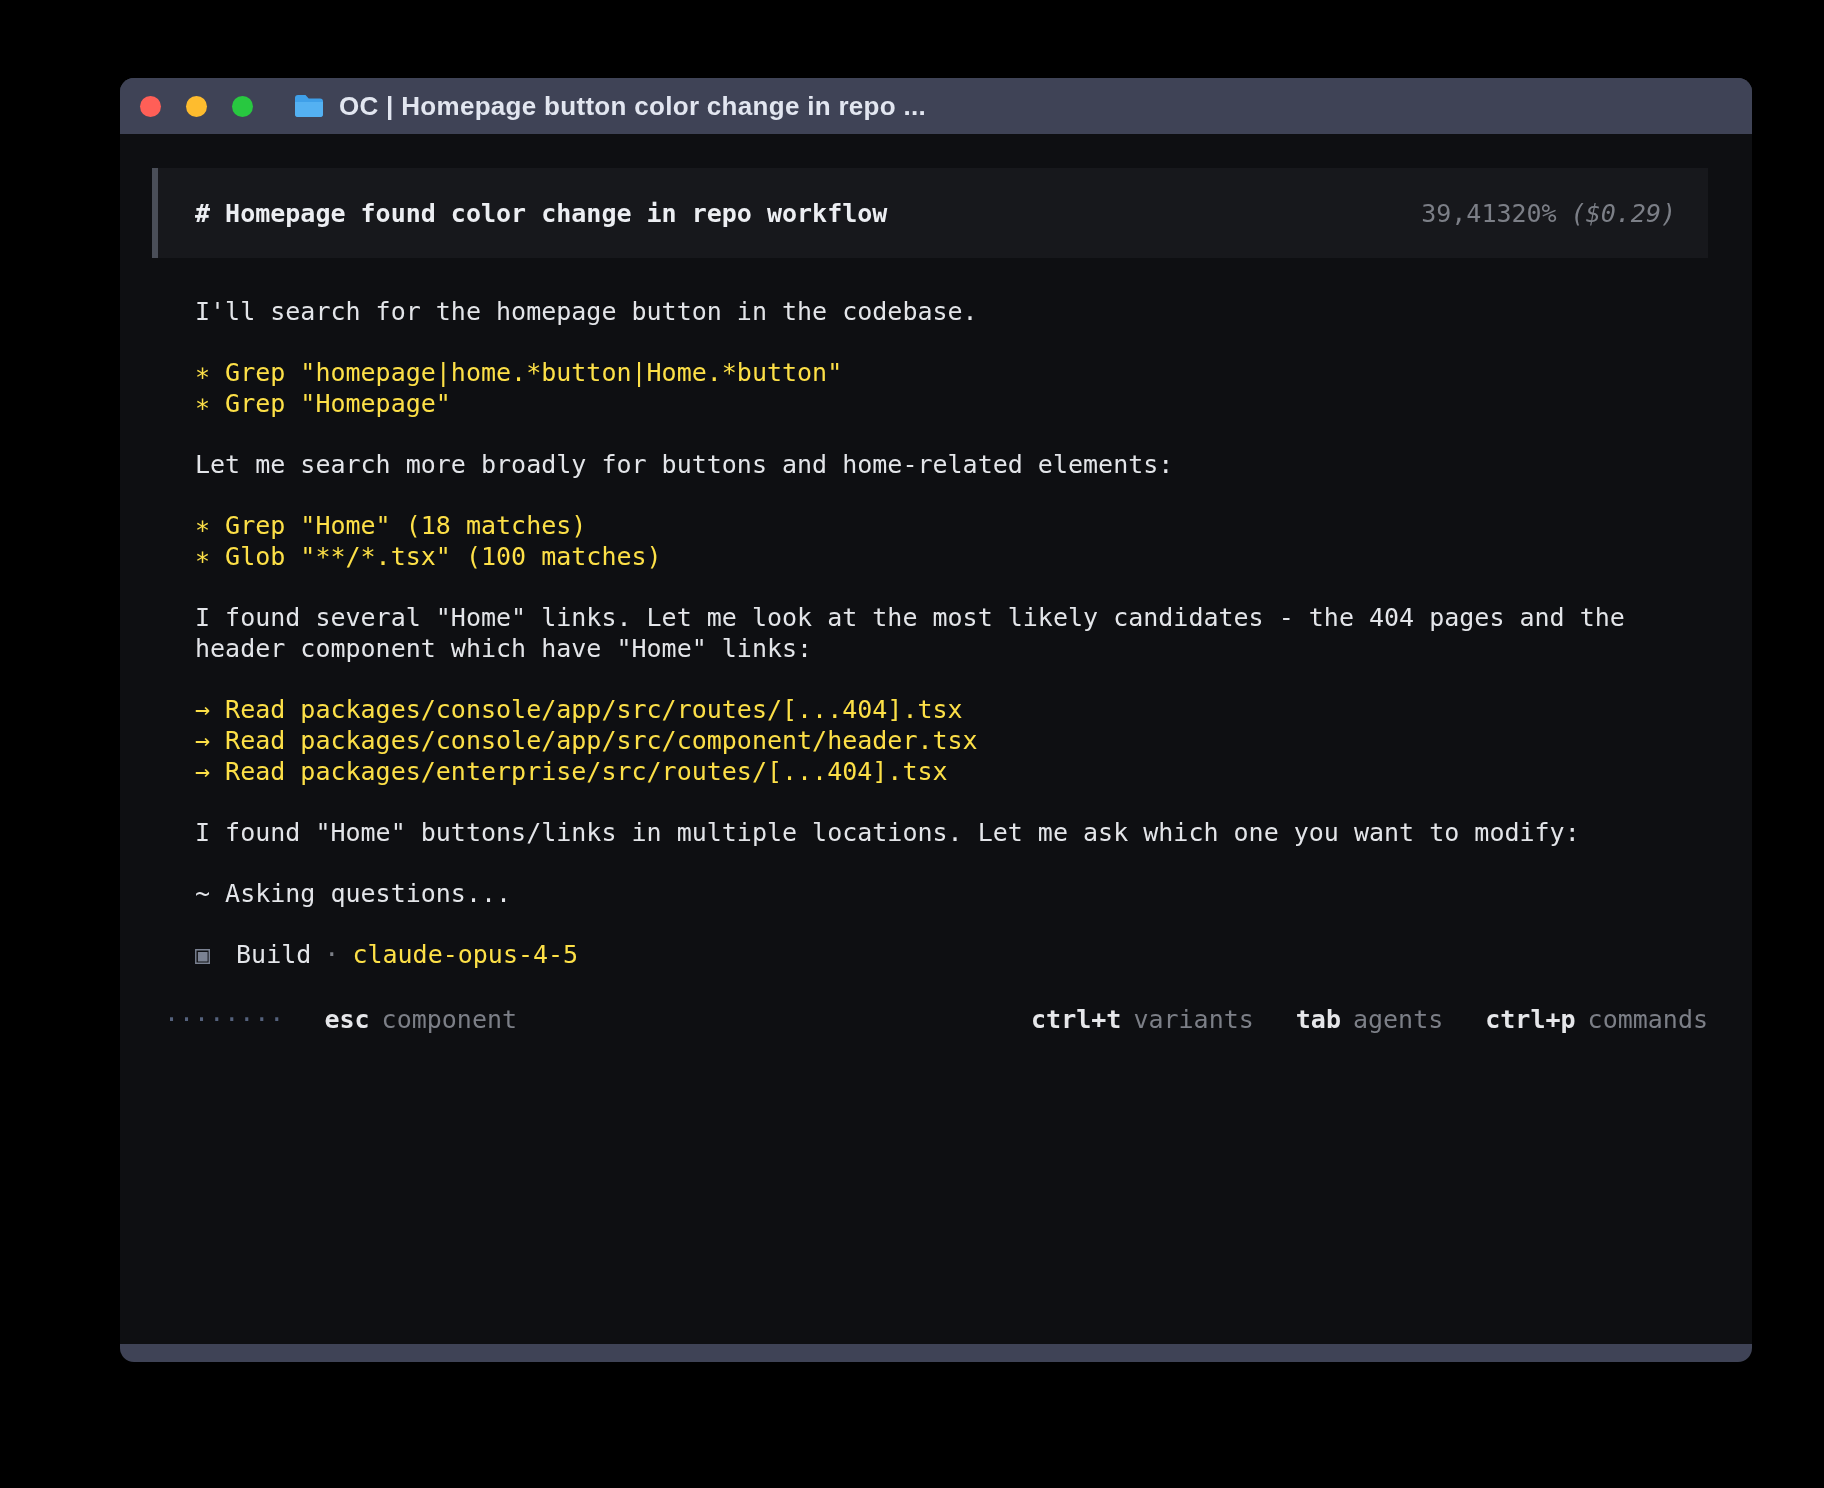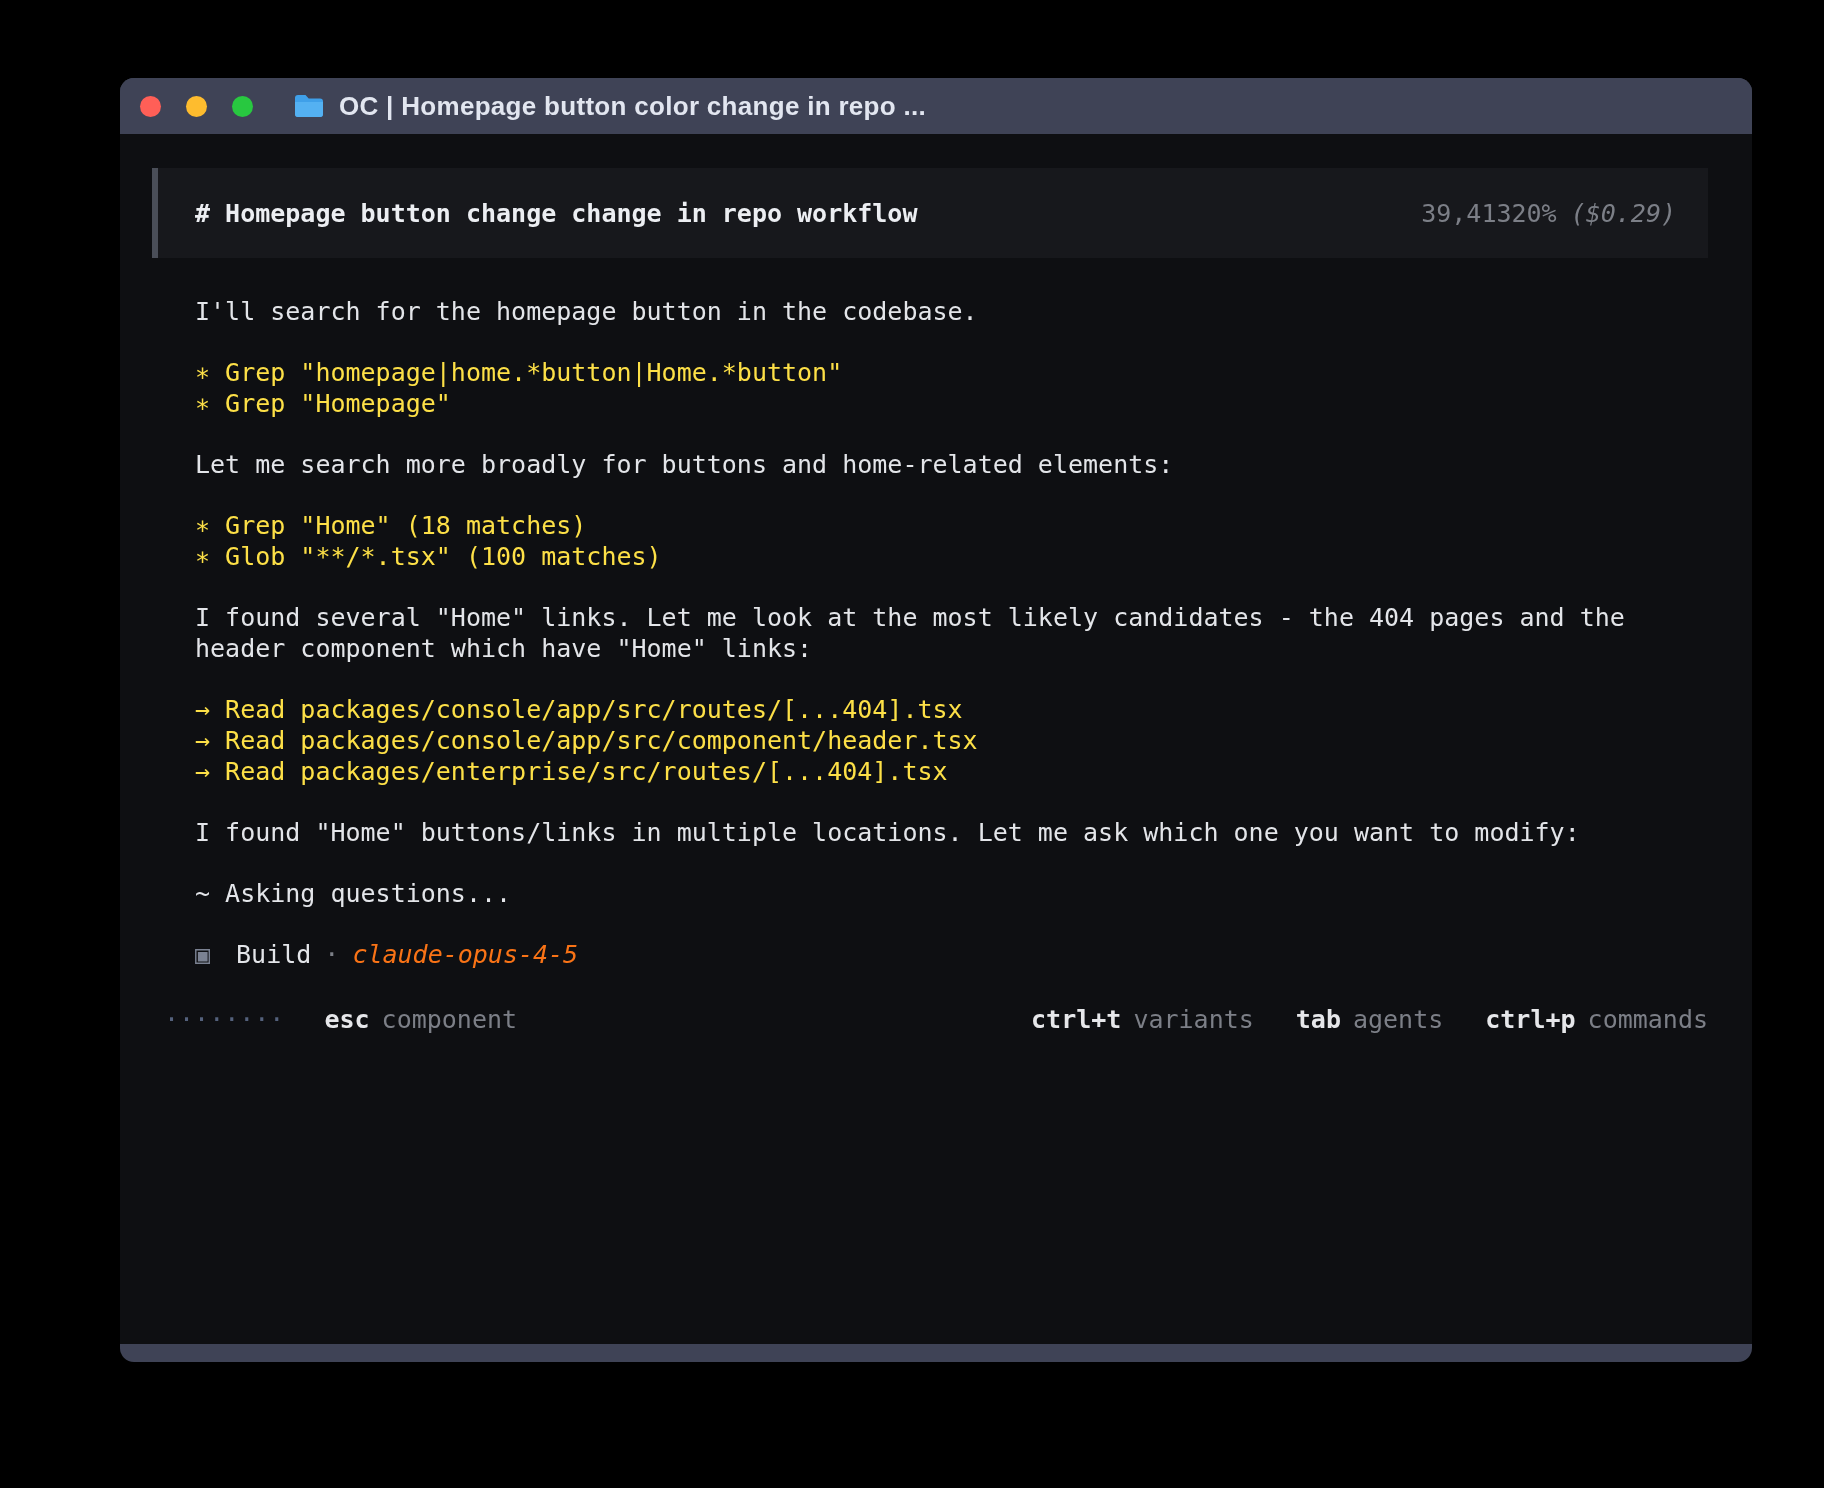--- a/index.html
+++ b/index.html
@@ -50,21 +50,21 @@
 
   .chat { padding-left:43px; }
   .txt { color:#e3e5e9; margin-bottom:30px; }
   .tools { color:#fde047; margin-bottom:30px; }
   .tool-line { white-space:pre; }
 
   .status-line { margin-bottom:34px; white-space:nowrap; }
   .status-icon { color:#7b8292; margin-right:26px; }
   .status-agent { color:#e3e5e9; }
   .status-sep { color:#7c7f87; margin:0 13px; }
-  .status-model { color:#f97316;font-style:italic; }
+  .status-model { color:#fde047; }
 
   .input-block {
     background:#1b1d22; border-left:6px solid #4e8cf6;
     padding:28px 32px 30px 37px; margin-bottom:32px;
   }
   .cursor { display:block; width:15px; height:31px; background:#d6d8dc; }
   .model-line { margin-top:29px; white-space:nowrap; }
   .mode-label { color:#4e8cf6; }
   .model-name { color:#e3e5e9; margin-left:28px; }
   .provider-name { color:#7c7f87; margin-left:14px; }
@@ -94,21 +94,21 @@
           <path d="M2 5 a3 3 0 0 1 3-3 h7.5 l3.2 3.4 H27 a3 3 0 0 1 3 3 V21 a3 3 0 0 1 -3 3 H5 a3 3 0 0 1 -3 -3 Z" fill="#3fa0e9"></path>
           <path d="M2 9 h28 V21 a3 3 0 0 1 -3 3 H5 a3 3 0 0 1 -3 -3 Z" fill="#54b1f2"></path>
         </svg>
       </span>
       <span class="win-title">OC | Homepage button color change in repo ...</span>
     </div>
 
     <div class="content">
 
       <div class="block header-block">
-        <span class="header-title"># Homepage button change change in repo workflow</span>
+        <span class="header-title"># Homepage found color change in repo workflow</span>
         <span class="header-stats">
           <span>39,413</span><span class="pct">20%</span><span class="cost">($0.29)</span>
         </span>
       </div>
 
 
       <div class="chat">
         <div class="txt">I'll search for the homepage button in the codebase.</div>
 
         <div class="tools">

